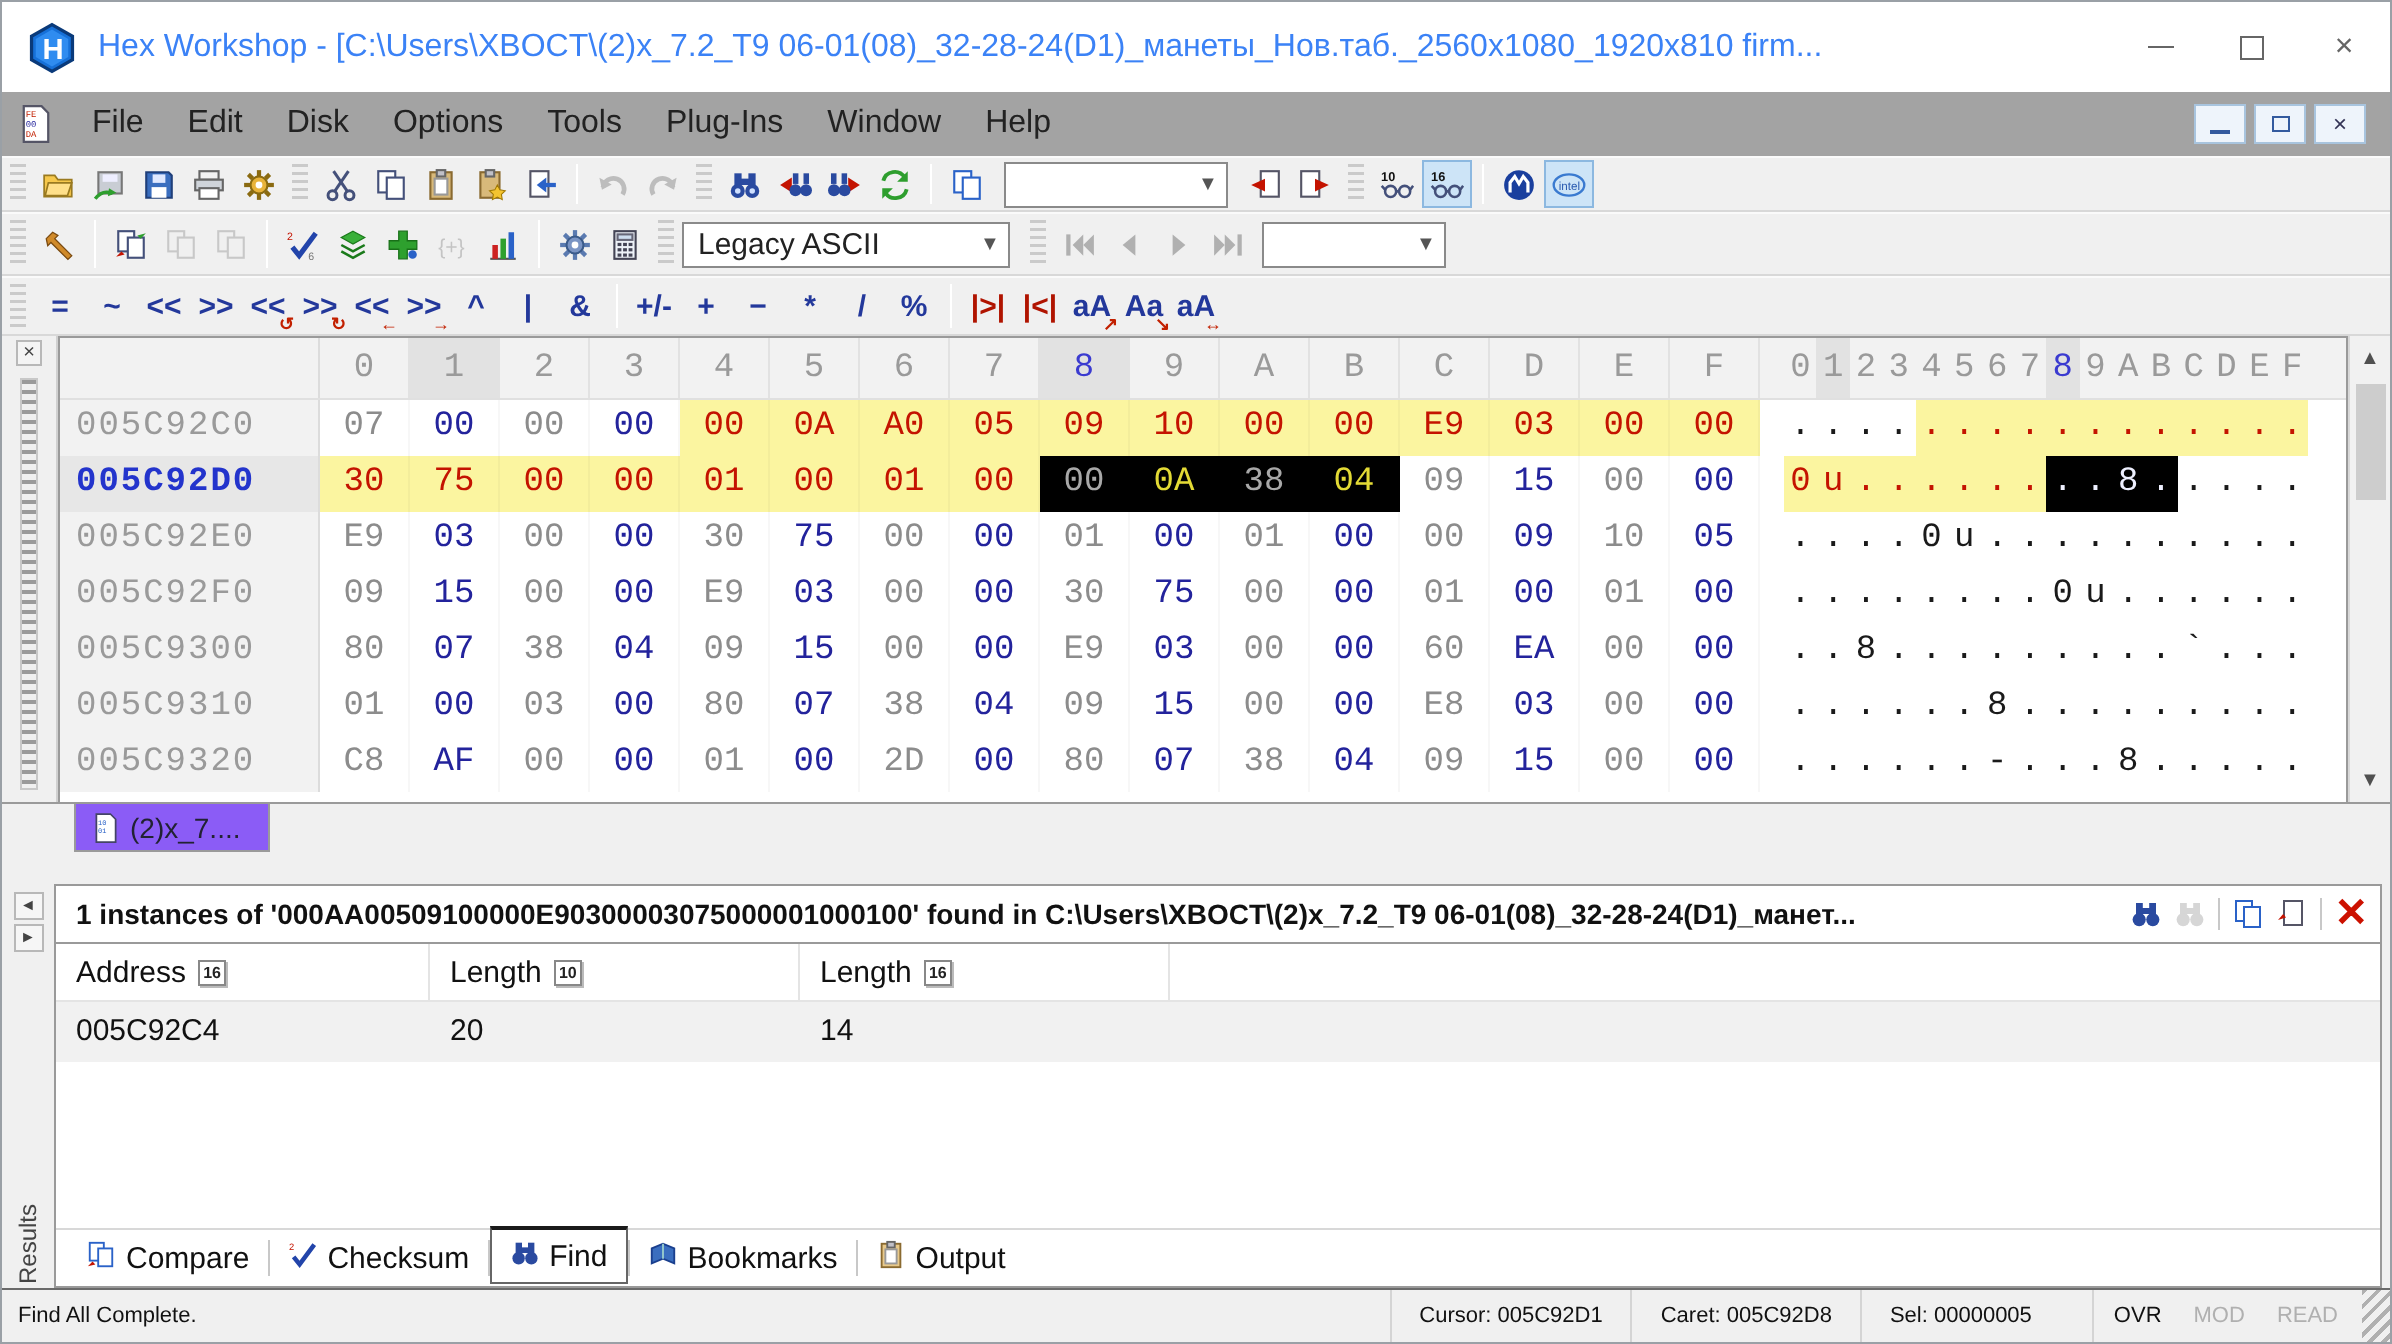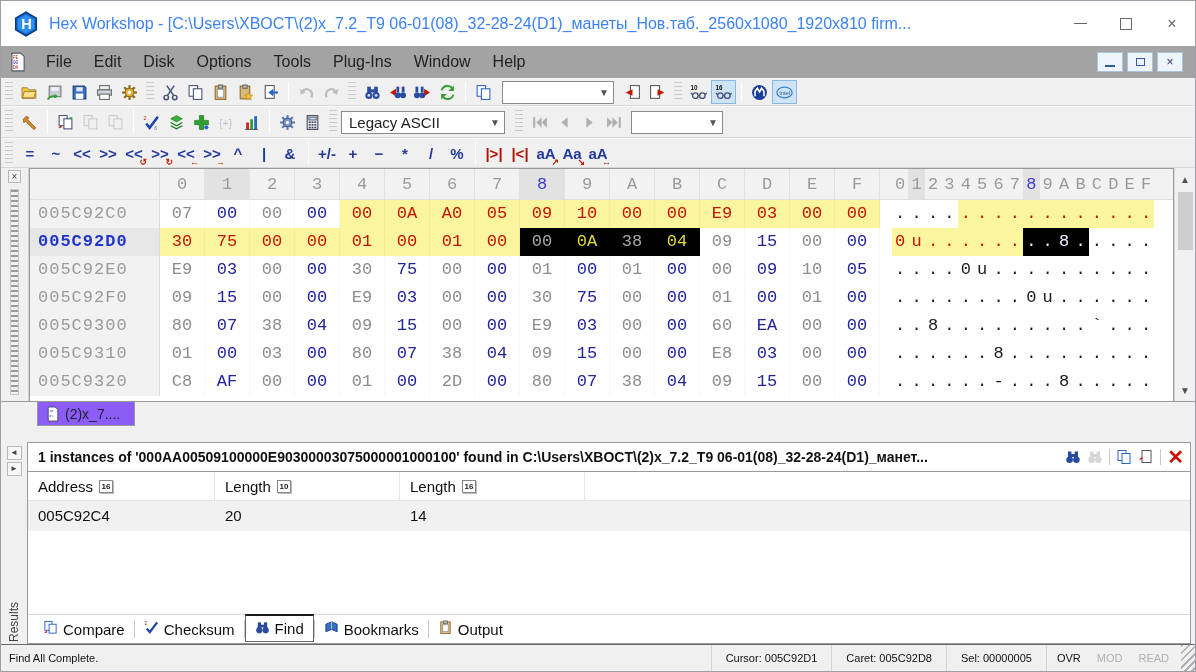--- a/index.html
+++ b/index.html
@@ -977,21 +977,21 @@
           </div>
       </div>
     </div>
   </div>
 
   <div class="statusbar">
     <div class="status-msg">Find All Complete.</div>
     <div class="status-cell">Cursor: 005C92D1</div>
     <div class="status-cell">Caret: 005C92D8</div>
     <div class="status-cell">Sel: 00000005</div>
-    <div class="status-cell" id="status-modes" style="padding:0 2px;">
+    <div class="status-cell" id="status-modes" style="padding:0 2px;margin-left:16px;">
         <span class="mode">OVR</span>
         <span class="mode off">MOD</span>
         <span class="mode off">READ</span>
       </div>
     <div class="sizegrip"></div>
   </div>
 
 </div>
 
 </body></html>

